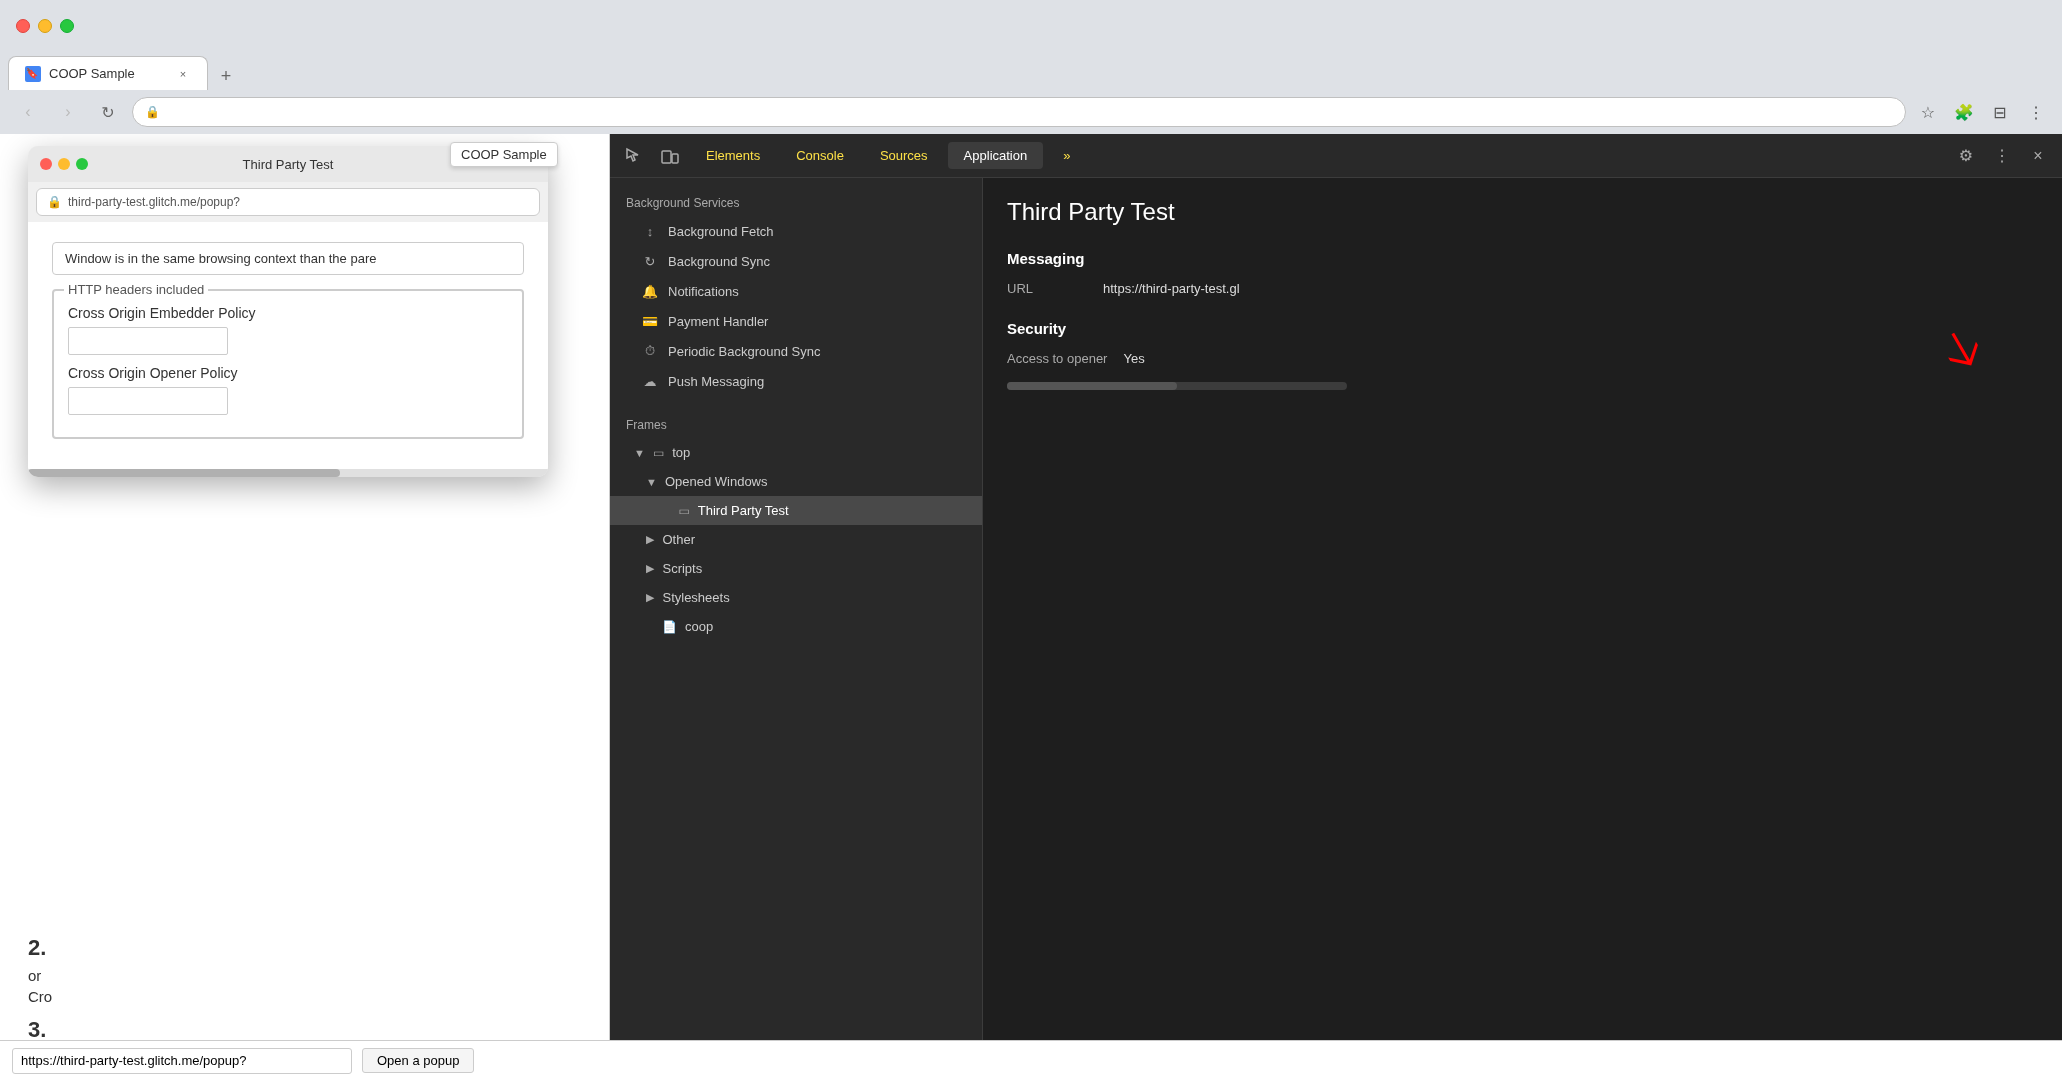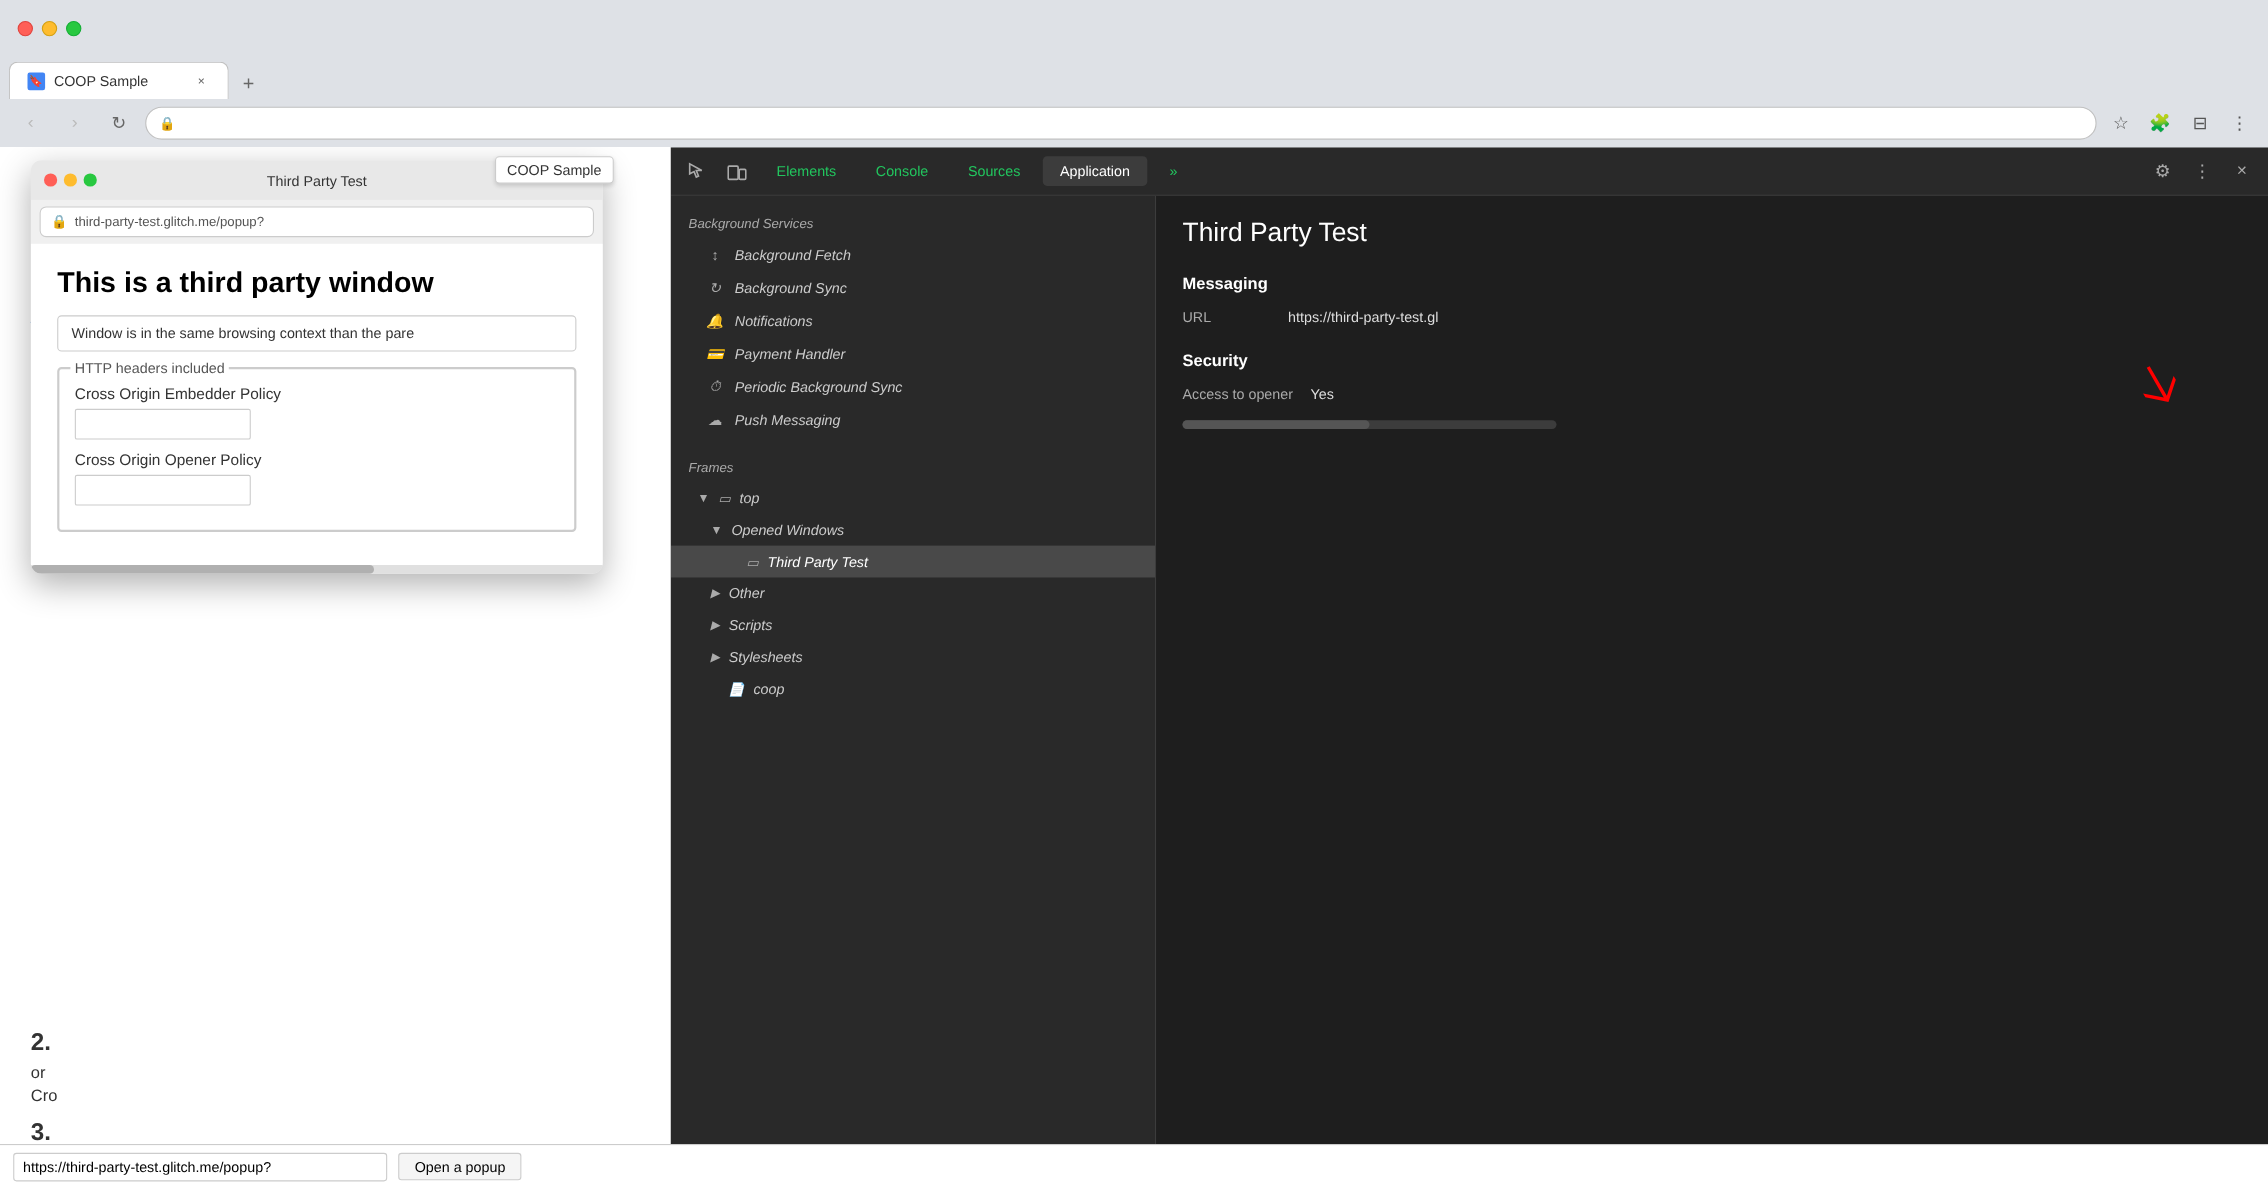--- a/index.html
+++ b/index.html
@@ -62,28 +62,28 @@
     .popup-scrollbar-thumb { position: absolute; left: 0; width: 60%; height: 100%; background: #b0b0b0; border-radius: 4px; }
 
     
     .bottom-bar { height: 40px; background: white; border-top: 1px solid #ccc; display: flex; align-items: center; padding: 0 12px; gap: 10px; }
     .bottom-input { flex: 1; max-width: 340px; border: 1px solid #ccc; border-radius: 3px; height: 26px; padding: 0 8px; font-size: 13px; }
     .bottom-btn { border: 1px solid #ccc; border-radius: 3px; padding: 4px 14px; font-size: 13px; cursor: pointer; background: #f5f5f5; }
 
     
     .devtools { flex: 1; background: #292929; display: flex; flex-direction: column; min-width: 0; }
     .devtools-toolbar { height: 44px; background: #292929; display: flex; align-items: center; padding: 0 8px; border-bottom: 1px solid #3c3c3c; gap: 4px; }
-    .devtools-tab { padding: 6px 16px; font-size: 13px; color: #22c55e; cursor: pointer; border-radius: 4px; }
+    .devtools-tab { padding: 6px 16px; font-size: 13px; color: #fde047; cursor: pointer; border-radius: 4px; }
     .devtools-tab.active { color: #fff; background: #3c3c3c; }
     .devtools-icon-btn { width: 32px; height: 32px; display: flex; align-items: center; justify-content: center; cursor: pointer; color: #aaa; font-size: 16px; border-radius: 4px; }
     .devtools-more { margin-left: auto; }
     .devtools-body { flex: 1; display: flex; overflow: hidden; }
 
     
-    .devtools-sidebar { width: 441px; background: #292929; border-right: 1px solid #3c3c3c; overflow-y: auto; flex-shrink: 0; padding-top: 8px; font-style: italic; }
+    .devtools-sidebar { width: 373px; background: #292929; border-right: 1px solid #3c3c3c; overflow-y: auto; flex-shrink: 0; padding-top: 8px; }
     .sidebar-section-header { font-size: 12px; color: #aaa; padding: 10px 16px 6px; text-transform: none; font-weight: 400; }
     .sidebar-item { display: flex; align-items: center; gap: 10px; padding: 7px 16px 7px 32px; font-size: 13px; color: #ccc; cursor: pointer; }
     .sidebar-item-icon { width: 16px; height: 16px; display: flex; align-items: center; justify-content: center; color: #aaa; flex-shrink: 0; }
     .sidebar-tree-item { display: flex; align-items: center; gap: 8px; padding: 7px 16px 7px 24px; font-size: 13px; color: #ccc; cursor: pointer; }
     .sidebar-tree-item.selected { background: #494949; color: #fff; }
     .sidebar-tree-item.level2 { padding-left: 36px; }
     .sidebar-tree-item.level3 { padding-left: 52px; }
     .tree-icon { color: #aaa; font-size: 11px; }
     .frame-icon { font-size: 12px; color: #aaa; }
 
@@ -154,21 +154,20 @@
             <div class="popup-tl popup-tl-y"></div>
             <div class="popup-tl popup-tl-g"></div>
           </div>
           <span class="popup-title-text">Third Party Test</span>
         </div>
         <div class="popup-addressbar">
           <span>🔒</span>
           <span>third-party-test.glitch.me/popup?</span>
         </div>
         <div class="popup-content">
-          <div class="popup-main-heading">This is a third party window</div>
           <div class="popup-info-box">Window is in the same browsing context than the pare</div>
           <div class="popup-headers-box">
             <span class="popup-headers-label">HTTP headers included</span>
             <div class="popup-policy-label">Cross Origin Embedder Policy</div>
             <input class="popup-policy-input" type="text" style="">
             <div class="popup-policy-label">Cross Origin Opener Policy</div>
             <input class="popup-policy-input" type="text" style="">
           </div>
         </div>
         <div class="popup-scrollbar">

